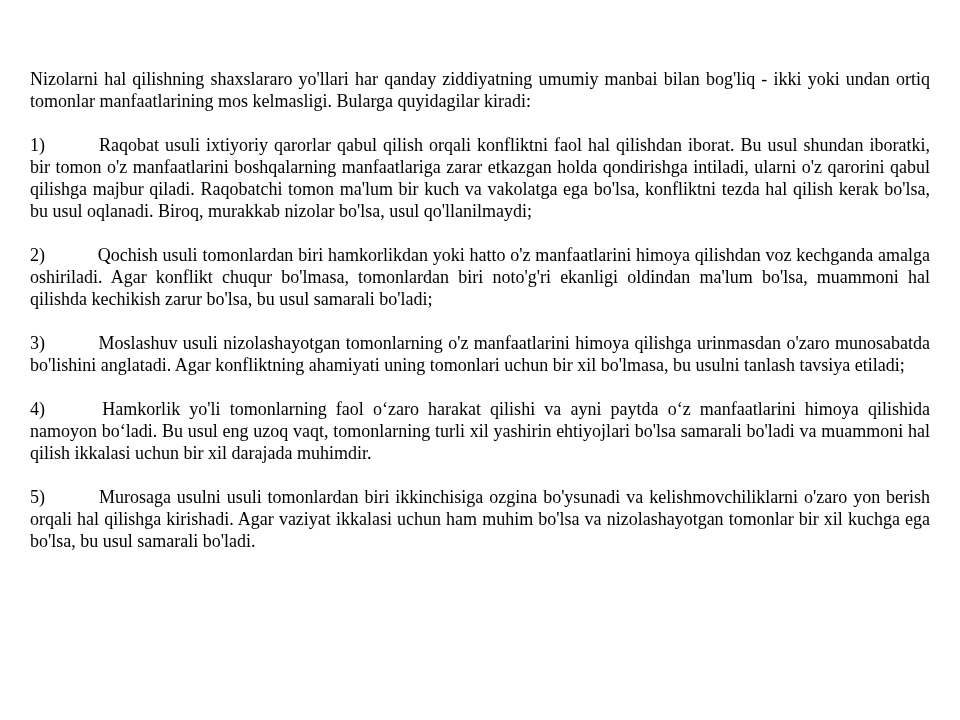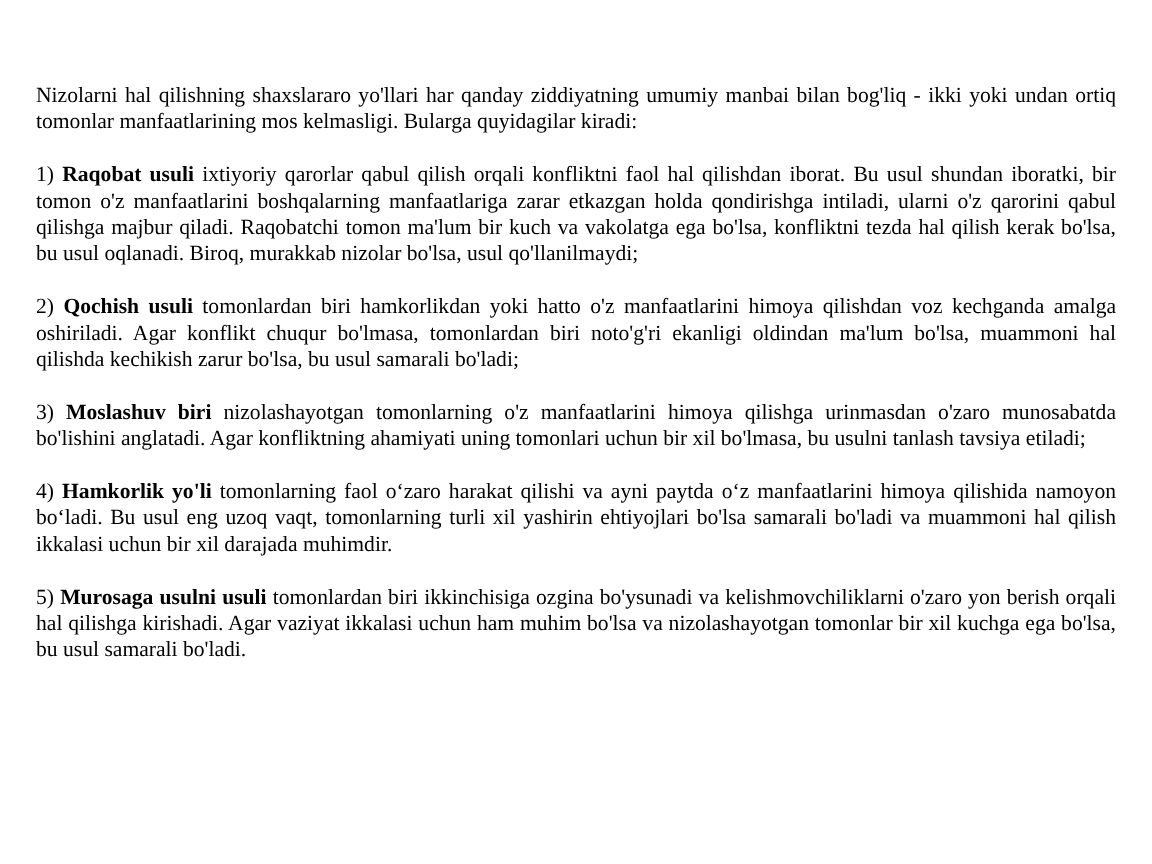--- a/index.html
+++ b/index.html
@@ -21,32 +21,33 @@
     padding: 68px 30px 0 30px;
   }
   .para {
     margin: 0 0 22px 0;
     text-align: justify;
   }
   .para:last-child {
     margin-bottom: 0;
   }
   .method-name {
-    font-weight: bold;
+    font-weight: normal;
+    margin-left: 48px;
   }
 </style>
 </head>
 <body>
 
 <div class="page">
   <p class="para">Nizolarni hal qilishning shaxslararo yo'llari har qanday ziddiyatning umumiy manbai bilan bog'liq - ikki yoki undan ortiq tomonlar manfaatlarining mos kelmasligi. Bularga quyidagilar kiradi:</p>
   <div id="methods-list">
   <p class="para"><span class="method-number">1)</span> <span class="method-name">Raqobat usuli</span> <span class="method-desc">ixtiyoriy qarorlar qabul qilish orqali konfliktni faol hal qilishdan iborat. Bu usul shundan iboratki, bir tomon o'z manfaatlarini boshqalarning manfaatlariga zarar etkazgan holda qondirishga intiladi, ularni o'z qarorini qabul qilishga majbur qiladi. Raqobatchi tomon ma'lum bir kuch va vakolatga ega bo'lsa, konfliktni tezda hal qilish kerak bo'lsa, bu usul oqlanadi. Biroq, murakkab nizolar bo'lsa, usul qo'llanilmaydi;</span></p>
 
   <p class="para"><span class="method-number">2)</span> <span class="method-name">Qochish usuli</span> <span class="method-desc">tomonlardan biri hamkorlikdan yoki hatto o'z manfaatlarini himoya qilishdan voz kechganda amalga oshiriladi. Agar konflikt chuqur bo'lmasa, tomonlardan biri noto'g'ri ekanligi oldindan ma'lum bo'lsa, muammoni hal qilishda kechikish zarur bo'lsa, bu usul samarali bo'ladi;</span></p>
 
-  <p class="para"><span class="method-number">3)</span> <span class="method-name">Moslashuv biri</span> <span class="method-desc">nizolashayotgan tomonlarning o'z manfaatlarini himoya qilishga urinmasdan o'zaro munosabatda bo'lishini anglatadi. Agar konfliktning ahamiyati uning tomonlari uchun bir xil bo'lmasa, bu usulni tanlash tavsiya etiladi;</span></p>
+  <p class="para"><span class="method-number">3)</span> <span class="method-name">Moslashuv usuli</span> <span class="method-desc">nizolashayotgan tomonlarning o'z manfaatlarini himoya qilishga urinmasdan o'zaro munosabatda bo'lishini anglatadi. Agar konfliktning ahamiyati uning tomonlari uchun bir xil bo'lmasa, bu usulni tanlash tavsiya etiladi;</span></p>
 
   <p class="para"><span class="method-number">4)</span> <span class="method-name">Hamkorlik yo'li</span> <span class="method-desc">tomonlarning faol o‘zaro harakat qilishi va ayni paytda o‘z manfaatlarini himoya qilishida namoyon bo‘ladi. Bu usul eng uzoq vaqt, tomonlarning turli xil yashirin ehtiyojlari bo'lsa samarali bo'ladi va muammoni hal qilish ikkalasi uchun bir xil darajada muhimdir.</span></p>
 
   <p class="para"><span class="method-number">5)</span> <span class="method-name">Murosaga usulni usuli</span> <span class="method-desc">tomonlardan biri ikkinchisiga ozgina bo'ysunadi va kelishmovchiliklarni o'zaro yon berish orqali hal qilishga kirishadi. Agar vaziyat ikkalasi uchun ham muhim bo'lsa va nizolashayotgan tomonlar bir xil kuchga ega bo'lsa, bu usul samarali bo'ladi.</span></p>
 </div>
 </div>
 
 </body></html>

